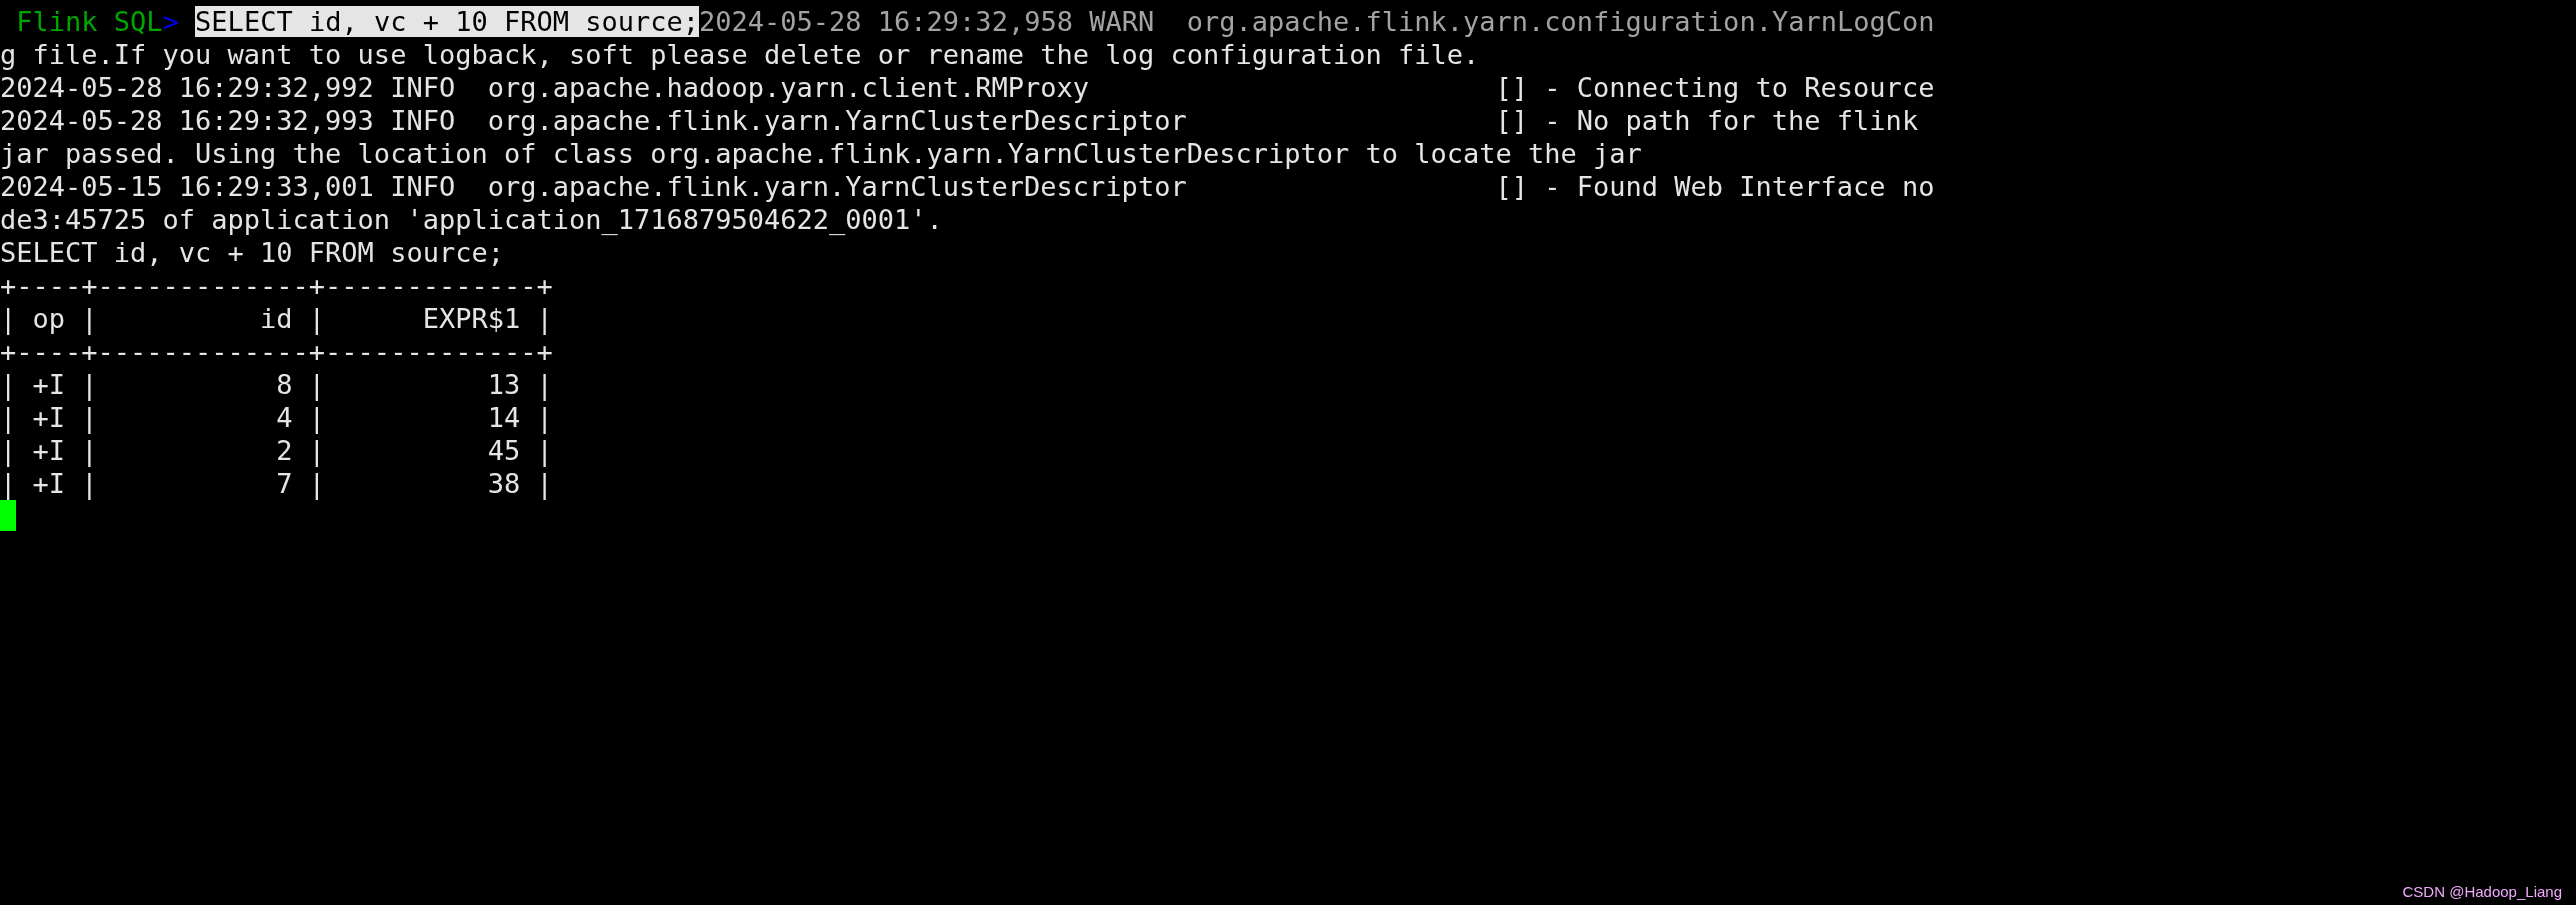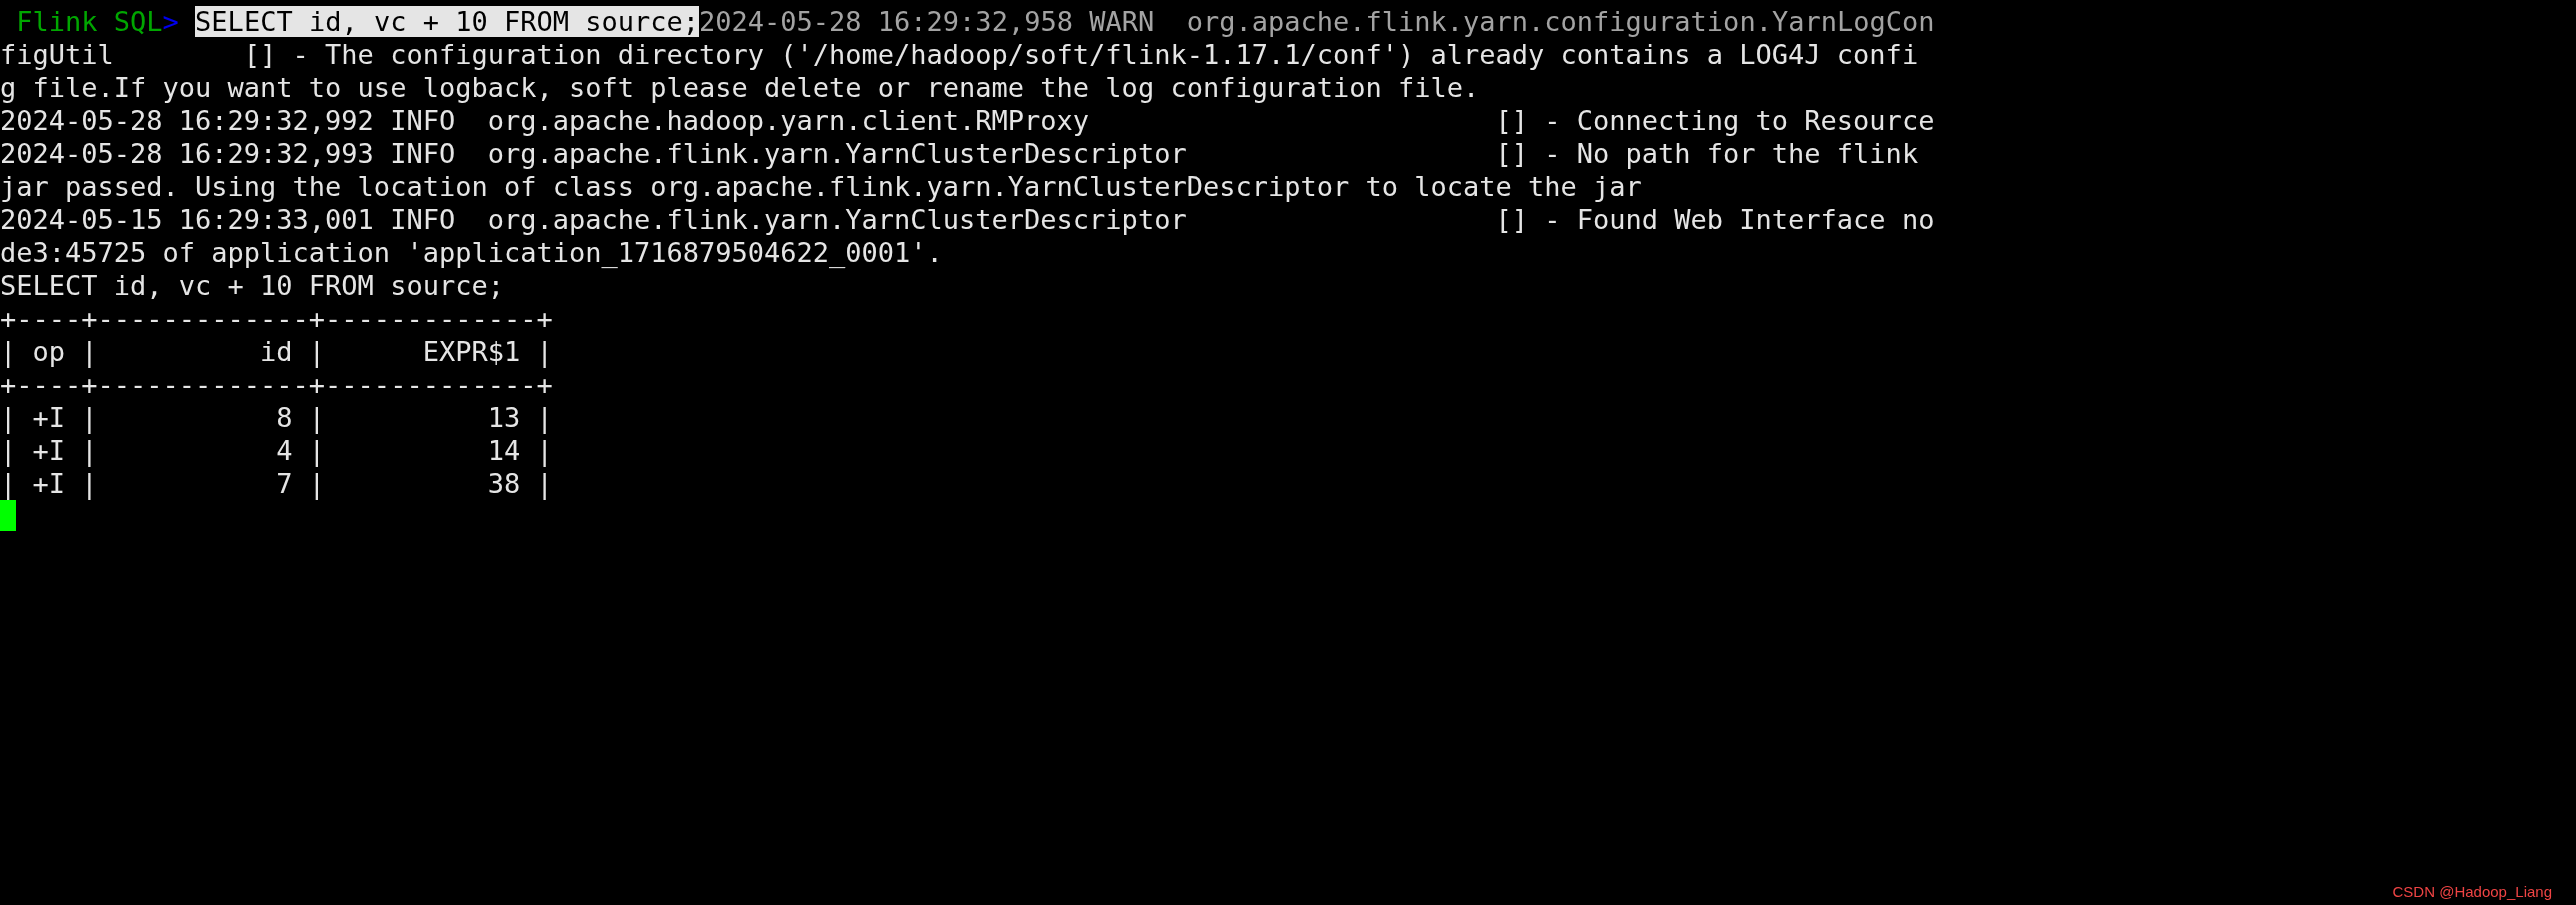--- a/index.html
+++ b/index.html
@@ -56,47 +56,47 @@
   .cursor {
     display: inline-block;
     width: 15.7px;
     height: 30.5px;
     background: #00ff00;
     vertical-align: top;
   }
 
   .watermark {
     position: absolute;
-    right: 24px;
+    right: 14px;
     bottom: 5.2px;
     font-family: "Liberation Sans", sans-serif;
     font-size: 15px;
-    color: #ef4444;
+    color: #f0abfc;
     white-space: pre;
   }
 </style>
 </head>
 <body>
 
 <div id="terminal">
 
   <div class="line"><span class="seg fg-white"> </span><span class="seg fg-green">Flink SQL</span><span class="seg fg-blue">&gt;</span><span class="seg fg-white"> </span><span class="seg selected">SELECT id, vc + 10 FROM source;</span><span class="seg fg-white">2024-05-28 16:29:32,958 WARN  org.apache.flink.yarn.configuration.YarnLogCon</span></div>
 
-  <div class="line">figUtil        [] - The configuration directory ('/home/hadoop/soft/flink-1.17.1/conf') already contains a LOG4J confi</div>
   <div class="line">g file.If you want to use logback, soft please delete or rename the log configuration file.</div>
   <div class="line">2024-05-28 16:29:32,992 INFO  org.apache.hadoop.yarn.client.RMProxy                         [] - Connecting to Resource</div>
   <div class="line">2024-05-28 16:29:32,993 INFO  org.apache.flink.yarn.YarnClusterDescriptor                   [] - No path for the flink</div>
   <div class="line">jar passed. Using the location of class org.apache.flink.yarn.YarnClusterDescriptor to locate the jar</div>
   <div class="line">2024-05-15 16:29:33,001 INFO  org.apache.flink.yarn.YarnClusterDescriptor                   [] - Found Web Interface no</div>
   <div class="line">de3:45725 of application 'application_1716879504622_0001'.</div>
   <div class="line">SELECT id, vc + 10 FROM source;</div>
   <div class="line">+----+-------------+-------------+</div>
   <div class="line">| op |          id |      EXPR$1 |</div>
   <div class="line">+----+-------------+-------------+</div>
   <div class="line">| +I |           8 |          13 |</div>
   <div class="line">| +I |           4 |          14 |</div>
+  <div class="line">| +I |           2 |          45 |</div>
   <div class="line">| +I |           7 |          38 |</div>
 
   <div class="cursor-line"><span class="cursor"></span></div>
 
   <div class="watermark">CSDN @Hadoop_Liang</div>
 </div>
 
 
 </body></html>

